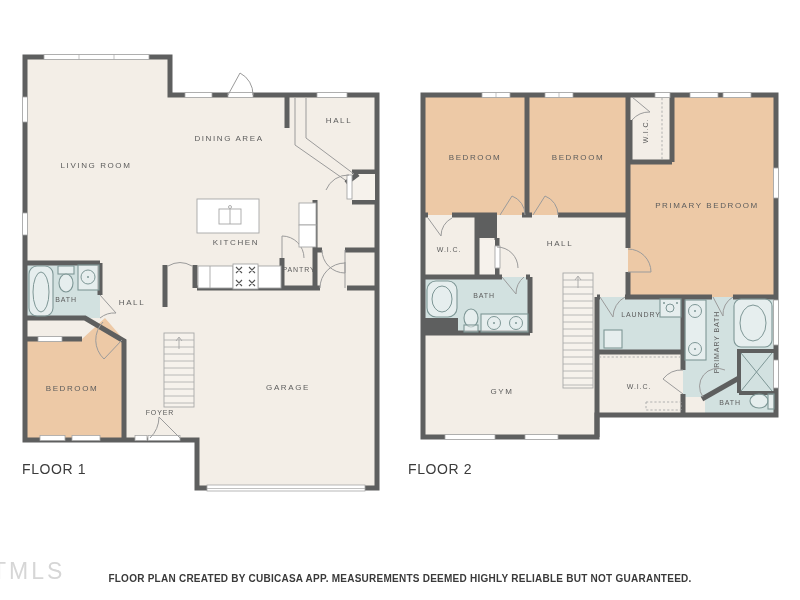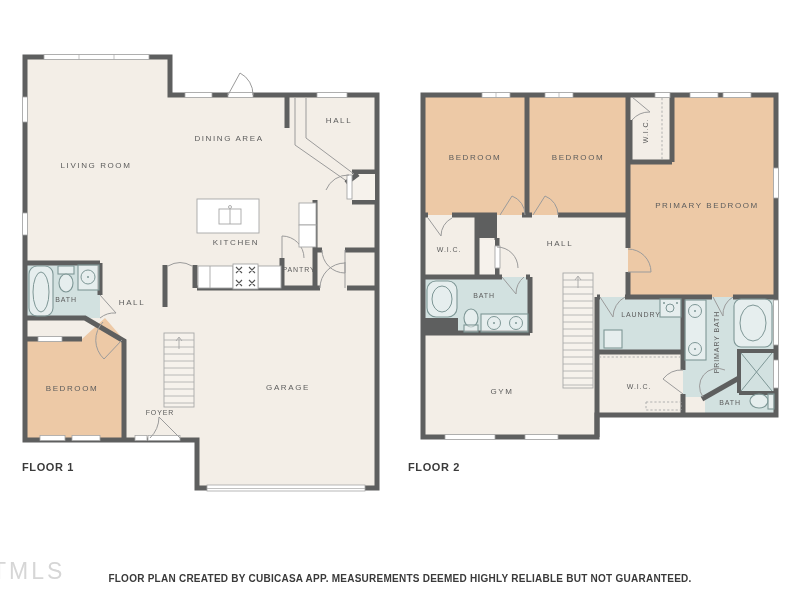--- a/index.html
+++ b/index.html
@@ -19,21 +19,21 @@
   .fixg{fill:#ffffff;stroke:#a6a6a6;stroke-width:0.9;}
   .fixgl{fill:none;stroke:#a6a6a6;stroke-width:0.9;}
   .dash{fill:none;stroke:#a8a8a8;stroke-width:0.9;stroke-dasharray:2.2 2;}
   .stair{fill:#f6f2ec;stroke:#a8a8a8;stroke-width:0.9;}
   .tread{stroke:#ababab;stroke-width:0.8;}
   .burner{stroke:#555555;stroke-width:1.1;}
 
   .lbl{font-size:8px;letter-spacing:1.6px;fill:#5c5c5c;text-anchor:middle;}
   .lbl-s{font-size:7px;letter-spacing:0.9px;}
 
-  .floor-caption{position:absolute;font-size:11px;font-weight:700;letter-spacing:0.6px;color:#3b3b3b;}
+  .floor-caption{position:absolute;font-size:14px;font-weight:400;letter-spacing:0.6px;color:#3b3b3b;}
   .footer-note{position:absolute;left:0;width:800px;top:573px;text-align:center;
                font-size:10px;font-weight:700;letter-spacing:0.25px;color:#3a3a3a;}
   .watermark{position:absolute;left:-8px;top:558px;font-size:23px;font-weight:300;
              letter-spacing:3px;color:#d6d6d6;}
 </style>
 </head>
 <body>
 
 <div class="canvas">
 

